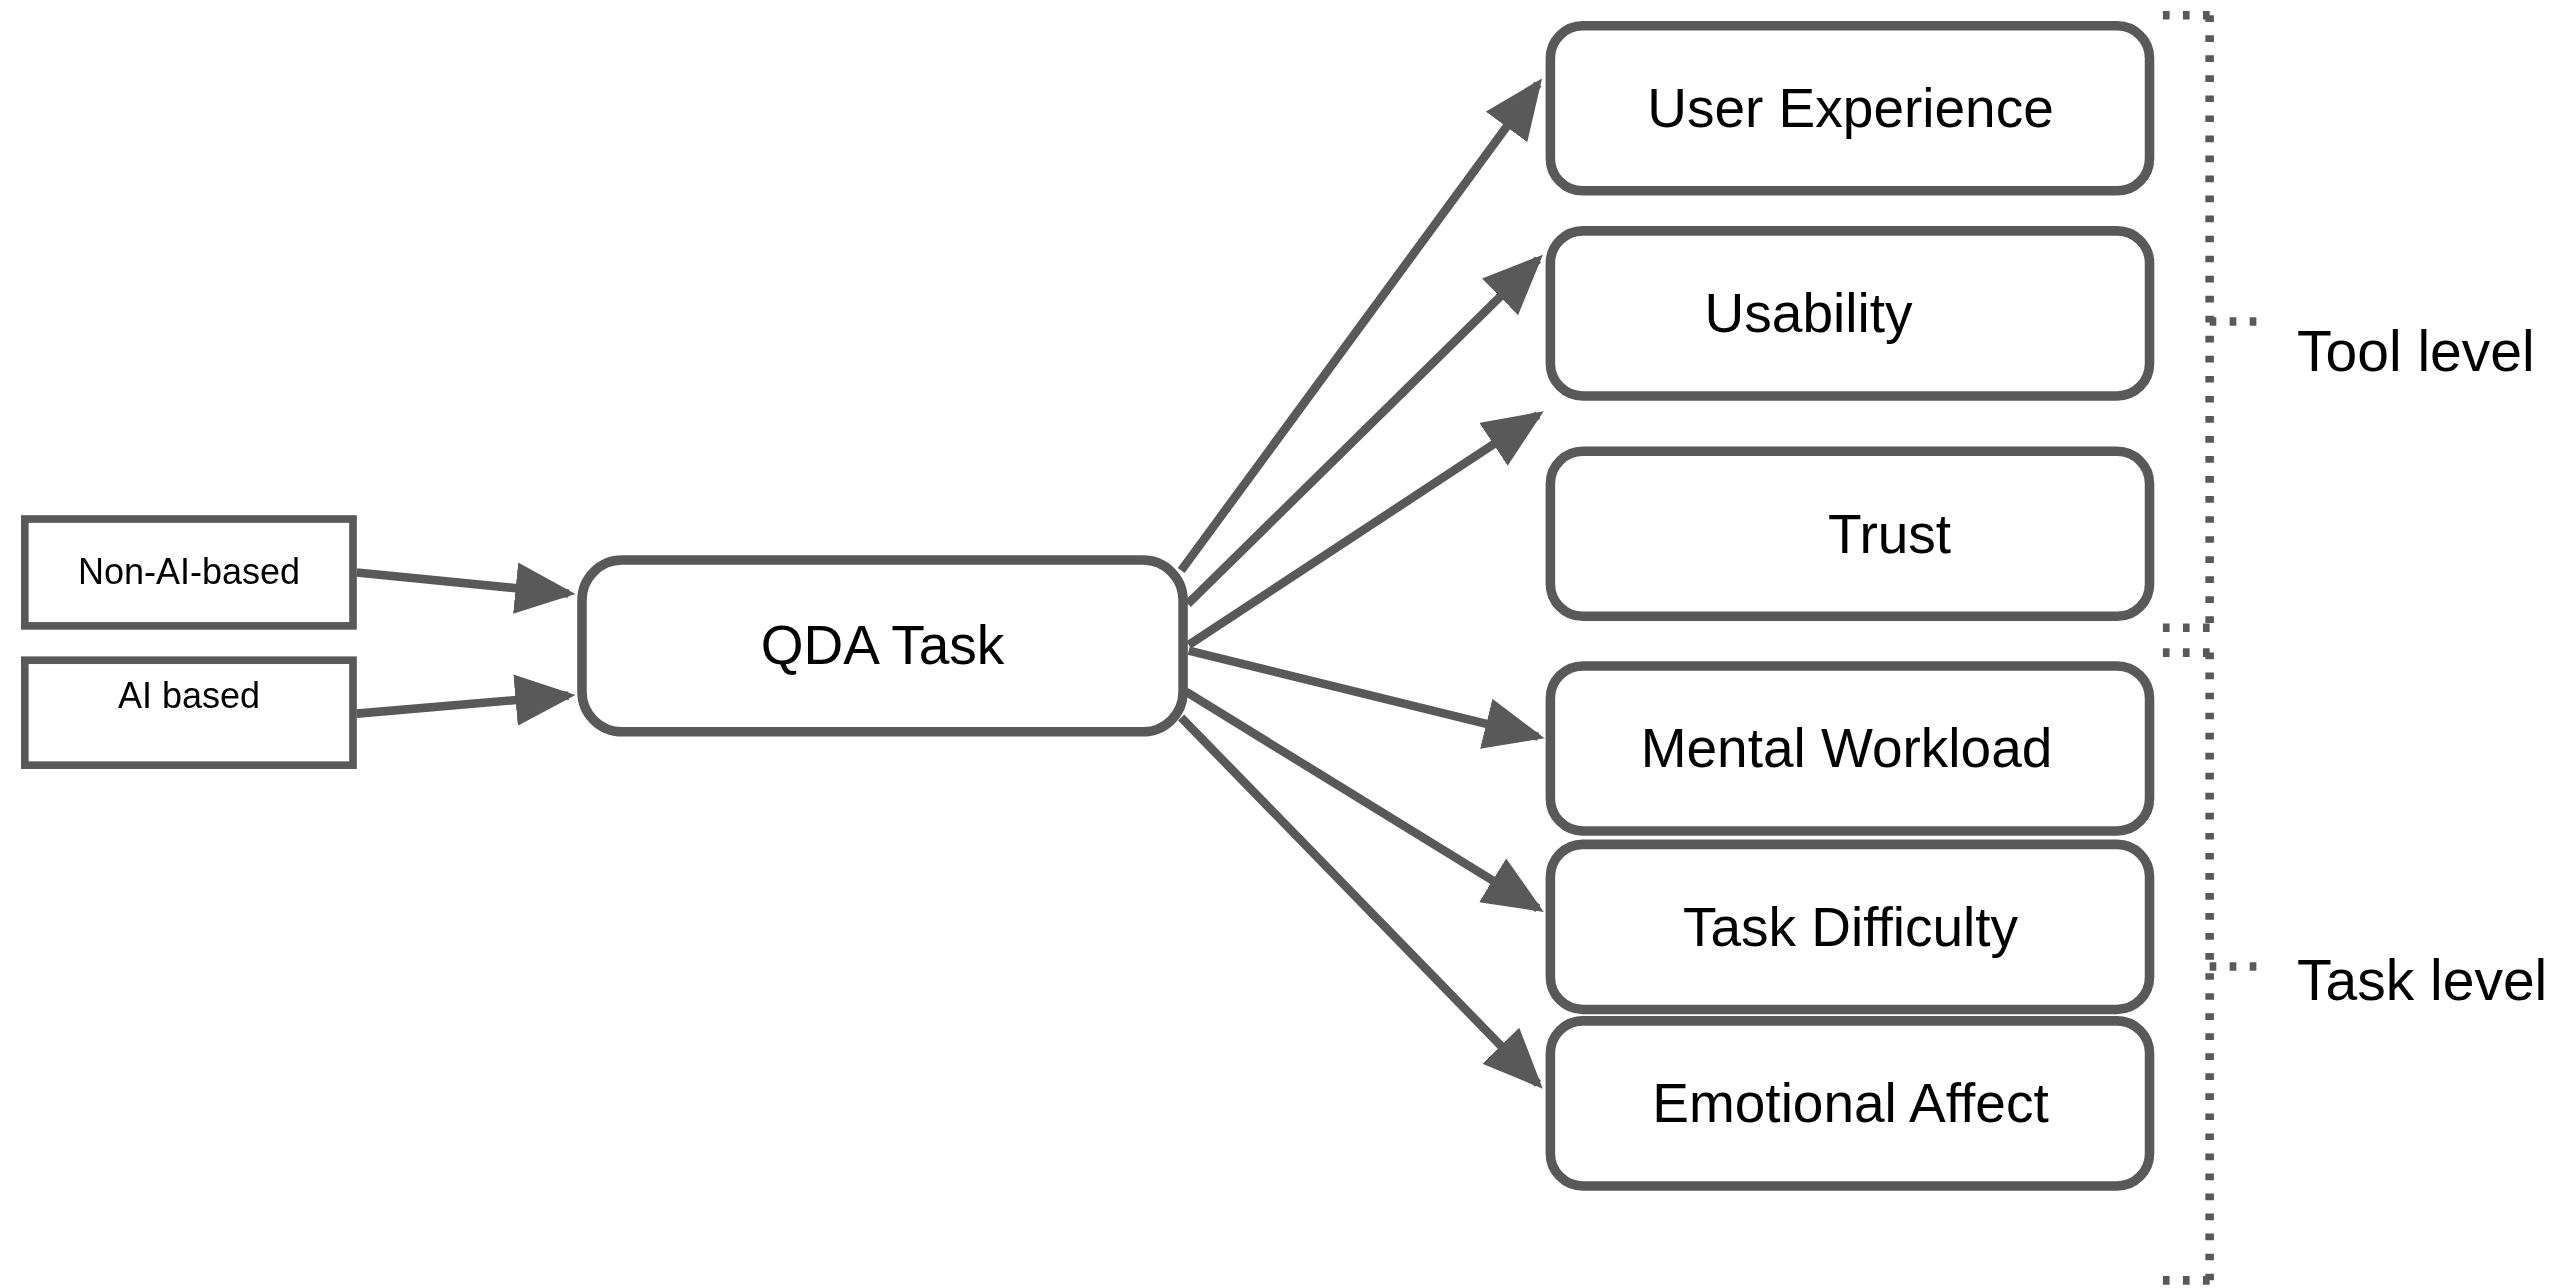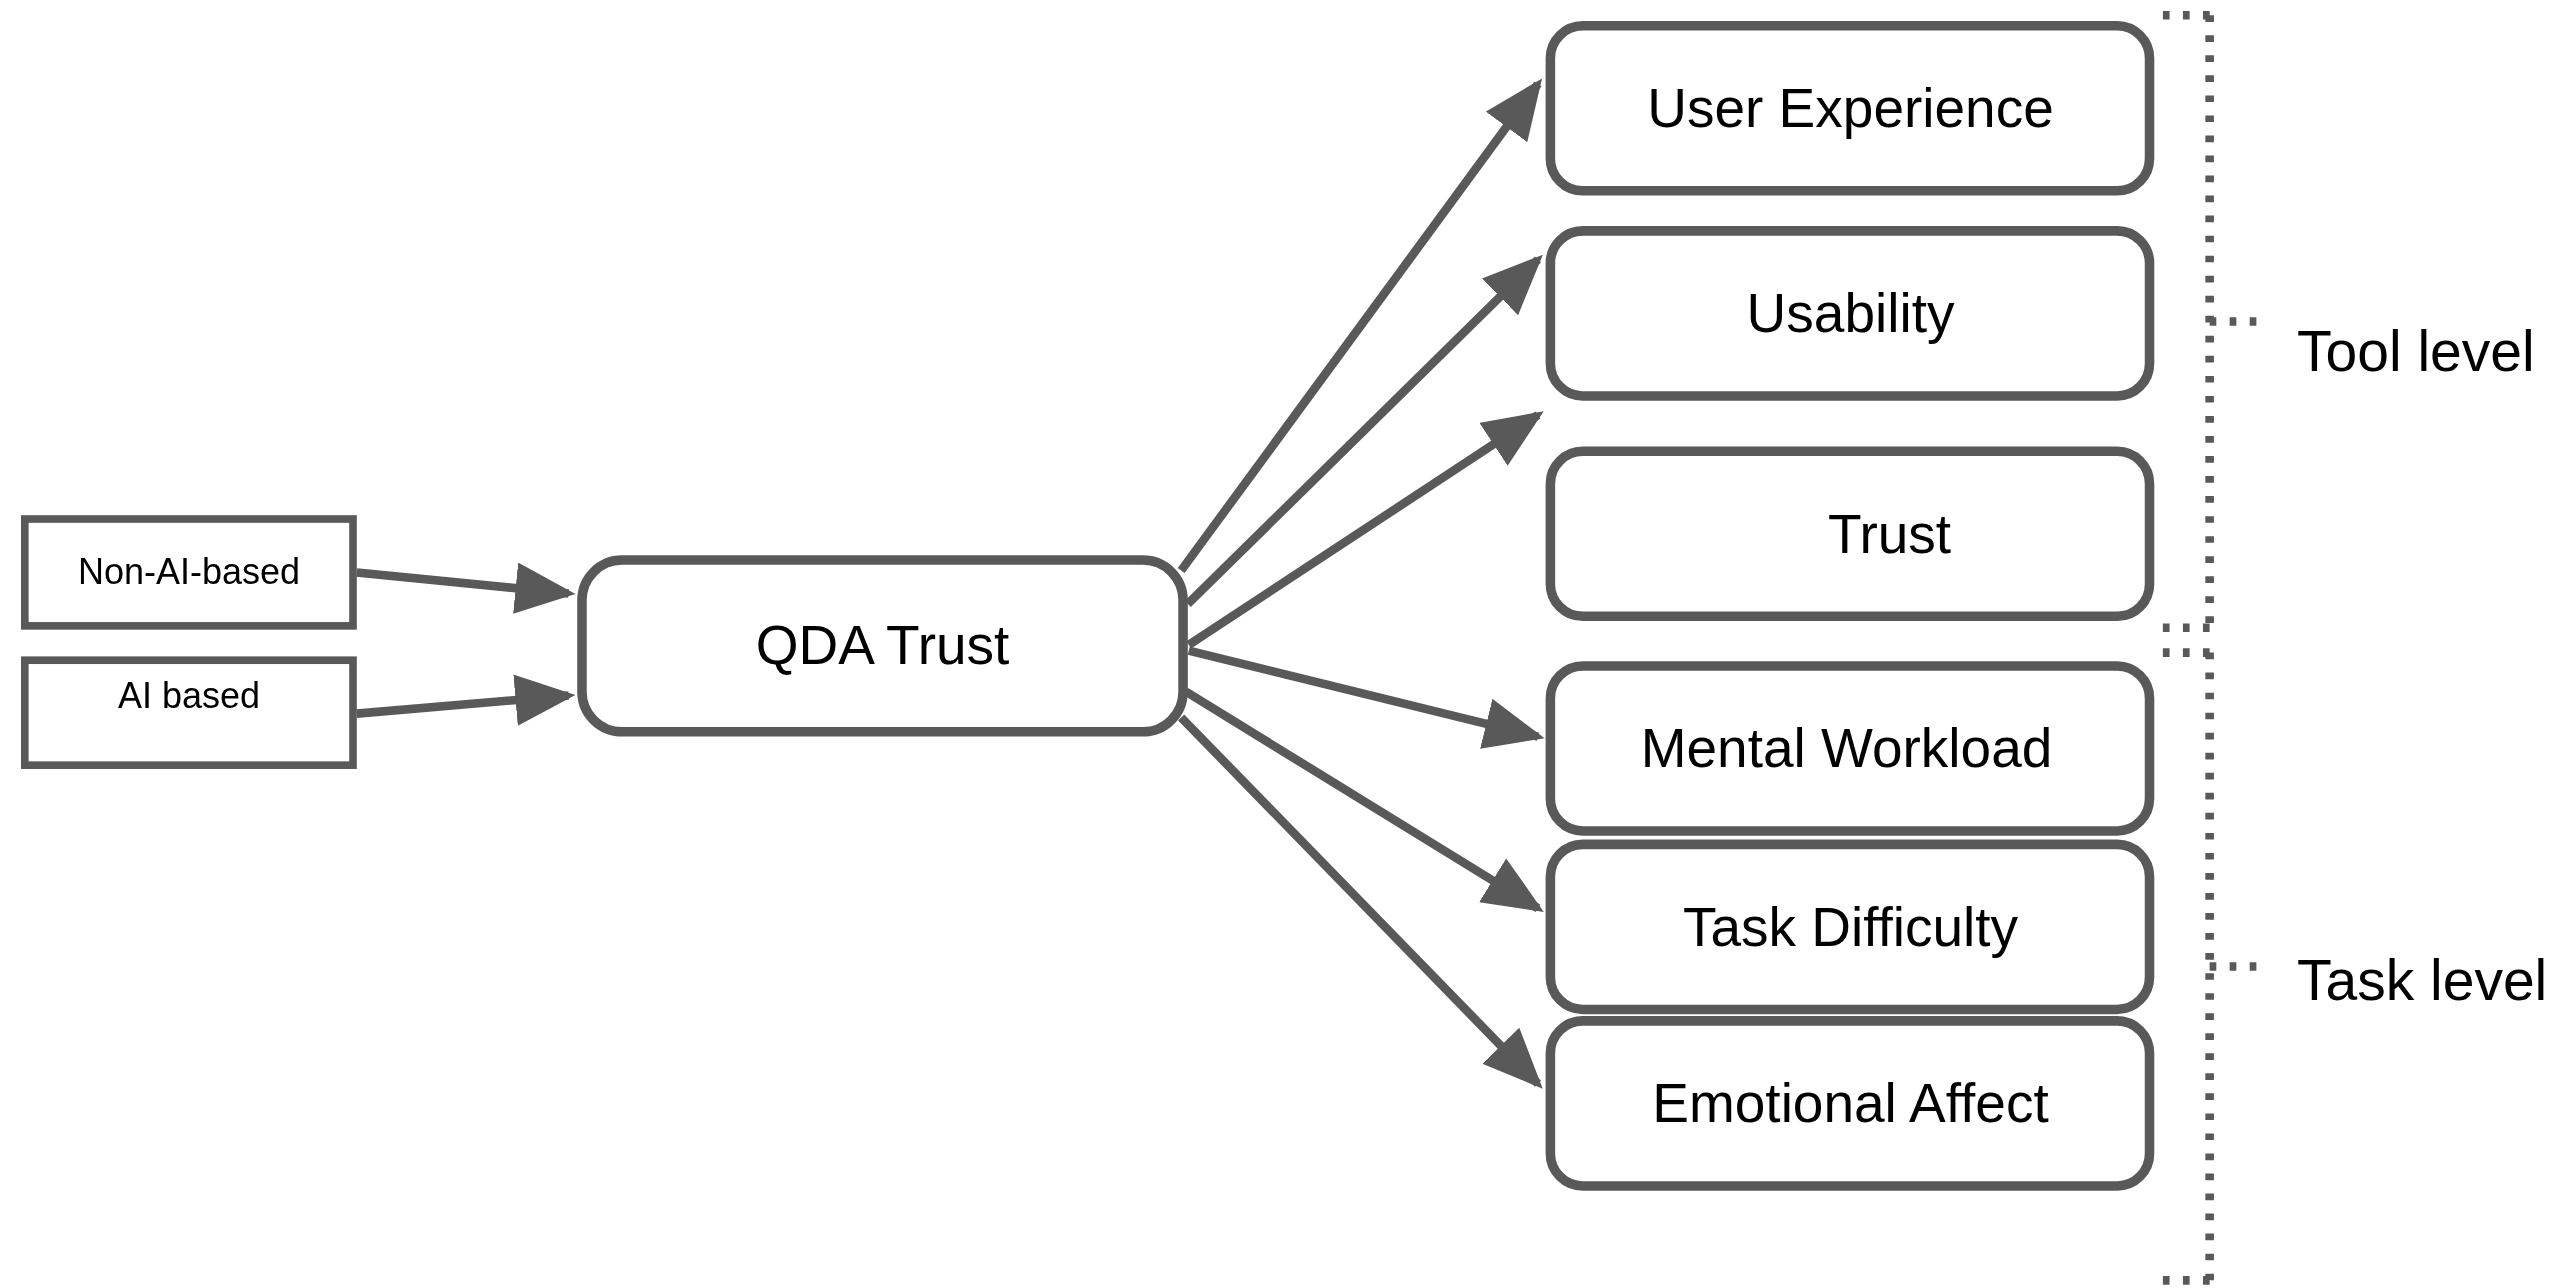--- a/index.html
+++ b/index.html
@@ -100,27 +100,27 @@
   </svg>
 
   <div class="node-label src-label" style="left: 21px; top: 515px; width: 336px; height: 114px;">
     <span>Non-AI-based</span>
   </div>
   <div class="node-label src-label" style="left: 21px; top: 656px; width: 336px; height: 79px;">
     <span>AI based</span>
   </div>
 
   <div class="node-label hub-label" style="left: 577px; top: 555px; width: 611px; height: 181px;">
-    <span>QDA Trust</span>
+    <span>QDA Task</span>
   </div>
 
   <div class="node-label outcome-label" style="left: 1546px; top: 21px; width: 609px; height: 175px;">
     <span>User Experience</span>
   </div>
-  <div class="node-label outcome-label" style="left: 1546px; top: 226px; width: 609px; height: 175px;">
+  <div class="node-label outcome-label" style="left: 1504px; top: 226px; width: 609px; height: 175px;">
     <span>Usability</span>
   </div>
   <div class="node-label outcome-label" style="left: 1546px; top: 447px; width: 687px; height: 175px;">
     <span>Trust</span>
   </div>
   <div class="node-label outcome-label" style="left: 1542px; top: 661px; width: 609px; height: 175px;">
     <span>Mental Workload</span>
   </div>
   <div class="node-label outcome-label" style="left: 1546px; top: 840px; width: 609px; height: 175px; border-radius: 26px;">
     <span>Task Difficulty</span>

